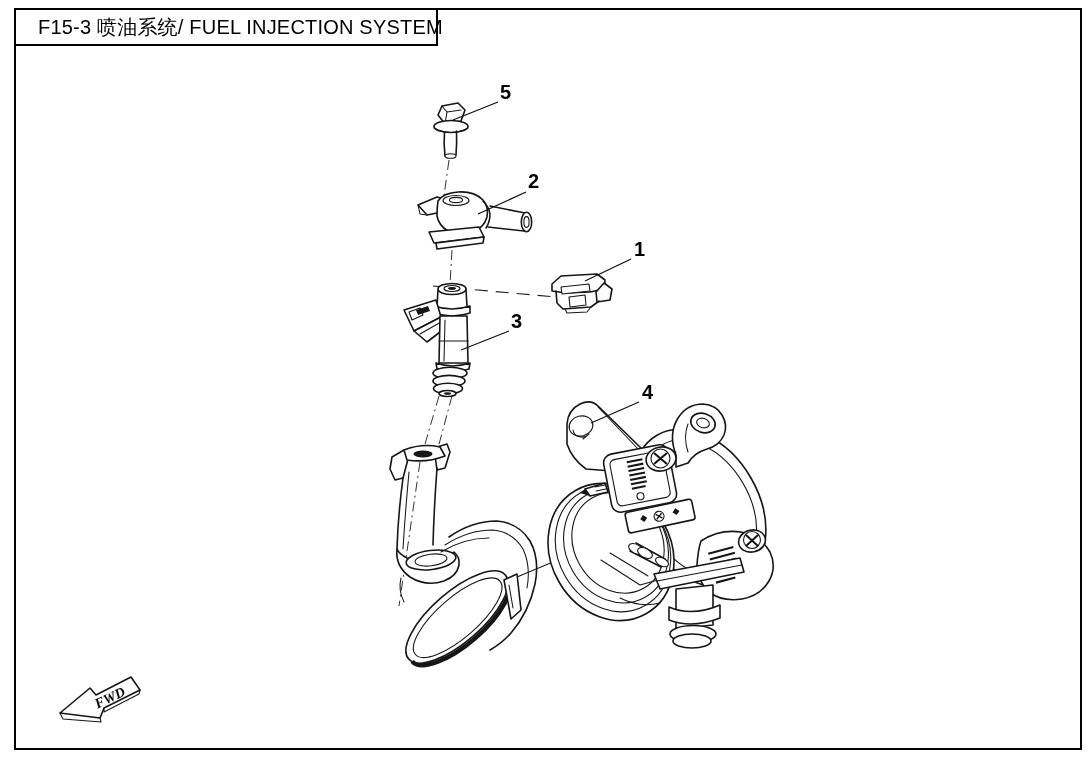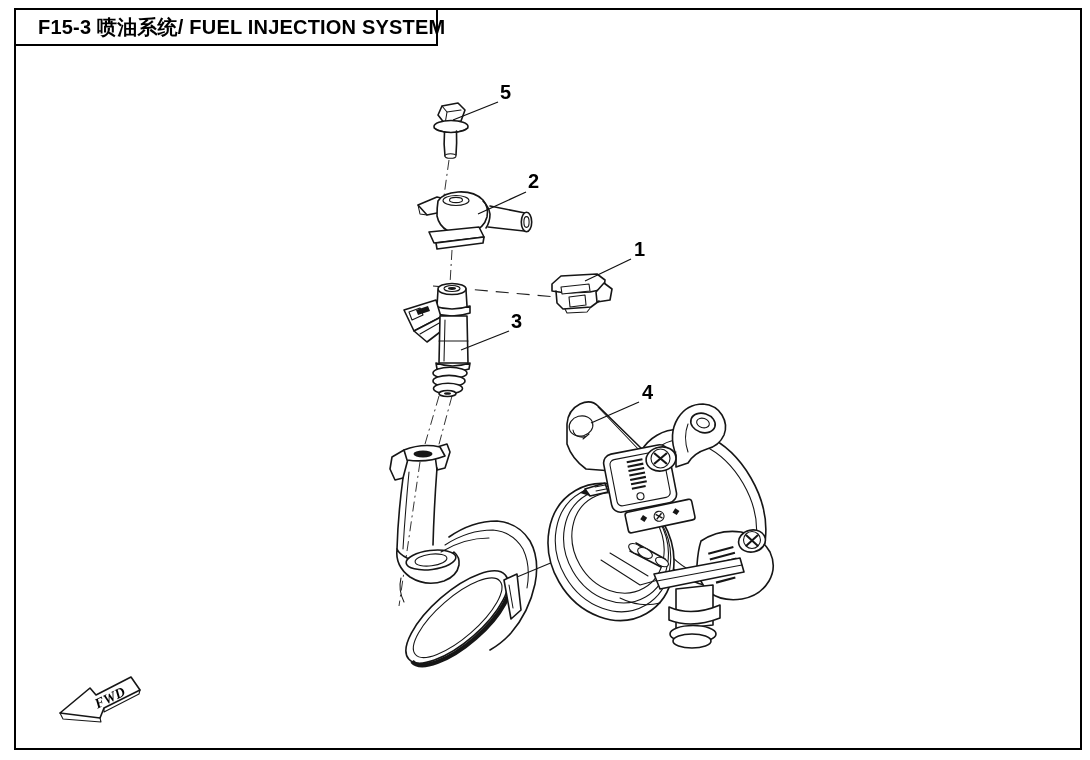--- a/index.html
+++ b/index.html
@@ -10,21 +10,21 @@
   .outer-border {
     position:absolute; left:14px; top:8px; width:1068px; height:742px;
     border:2px solid #000; box-sizing:border-box; background:#fff;
   }
   .title-box {
     position:absolute; left:14px; top:8px; width:424px; height:38px;
     border:2px solid #000; box-sizing:border-box; background:#fff;
     display:flex; align-items:center; padding-left:22px; z-index:5;
   }
   .title-text {
-    font-size:20px; font-weight:bold; color:#000; white-space:nowrap;
+    font-size:20px; font-weight:normal; color:#000; white-space:nowrap;
     letter-spacing:0.2px;
   }
   svg.diagram { position:absolute; left:0; top:0; z-index:2; }
   
   .ln  { fill:none; stroke:#161616; stroke-width:1.6; stroke-linejoin:round; stroke-linecap:round; }
   .lt  { fill:none; stroke:#161616; stroke-width:1.05; stroke-linejoin:round; stroke-linecap:round; }
   .wh  { fill:#ffffff; stroke:#161616; stroke-width:1.6; stroke-linejoin:round; }
   .whl { fill:#ffffff; stroke:#161616; stroke-width:1.1; stroke-linejoin:round; }
   .dk  { fill:#161616; stroke:none; }
   .cl  { fill:none; stroke:#333; stroke-width:1; stroke-dasharray:10 4 2 4; }

